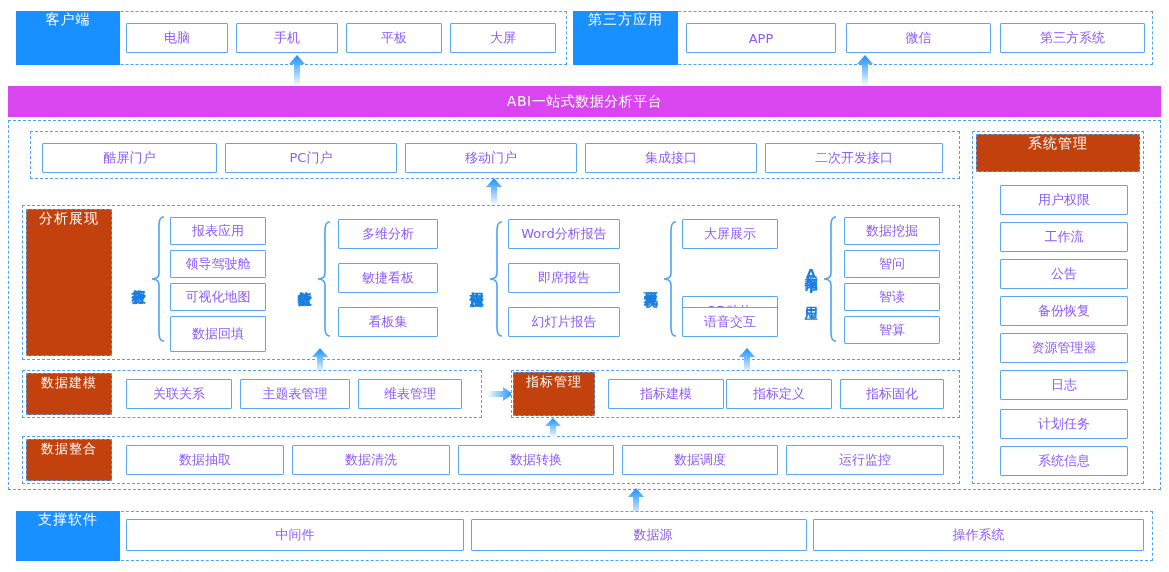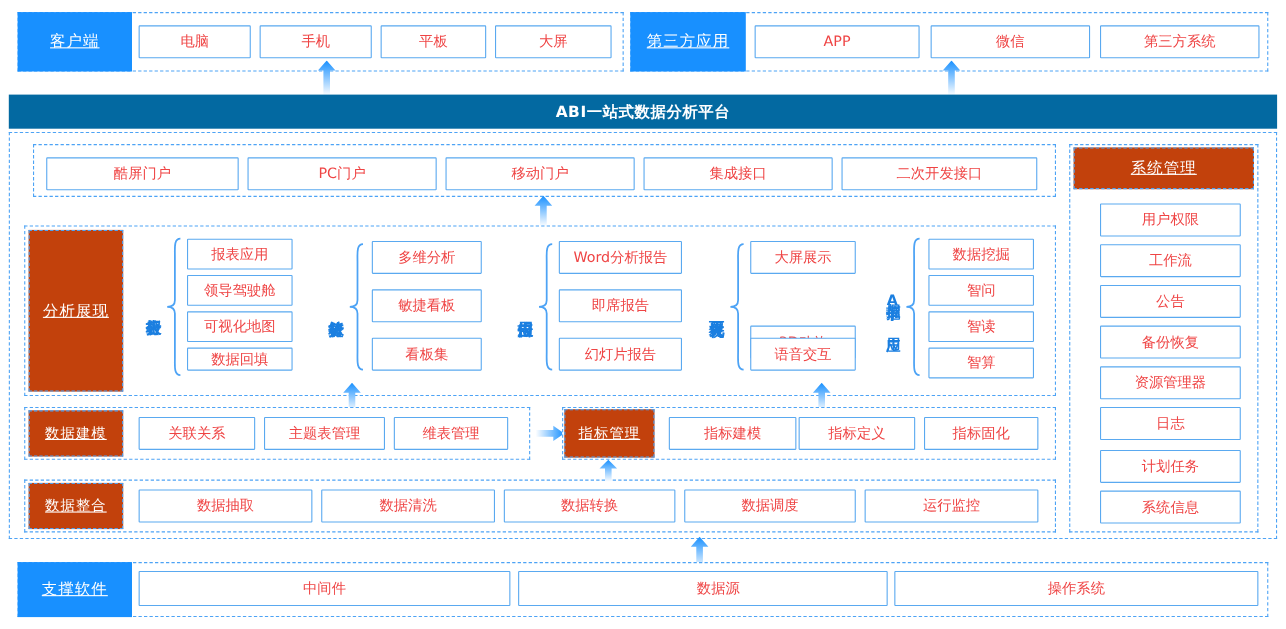--- a/index.html
+++ b/index.html
@@ -10,37 +10,37 @@
   }
   .abs{position:absolute;box-sizing:border-box;}
 
   
   .dashed{
     border:1px dashed #4da3f5;
     background:#fff;
   }
   
   .badge{
-    display:flex;align-items:center;justify-content:center;
-    color:#fff;font-size:14px;letter-spacing:1px;text-decoration:underline;
+    display:flex;justify-content:center;
+    color:#fff;font-size:14px;letter-spacing:1px;
   }
   .badge-strong{background:#1890ff;}
   .badge-light{background:#c2410c;border:1px dashed #4da3f5;}
 
   
   .box{
     display:flex;align-items:center;justify-content:center;
-    border:1px solid #5aa9f0;background:#fff;color:#ef4444;
+    border:1px solid #5aa9f0;background:#fff;color:#8b5cf6;
     font-size:13px;border-radius:1px;
   }
 
   
   .titlebar{
-    background:#0369a1;color:#fff;display:flex;align-items:center;
-    justify-content:center;font-size:14px;font-weight:bold;letter-spacing:.5px;
+    background:#d946ef;color:#fff;display:flex;align-items:center;
+    justify-content:center;font-size:14px;font-weight:normal;letter-spacing:.5px;
   }
 
   
   .vlabel{
     writing-mode:vertical-rl;text-orientation:upright;
     color:#1b7fe0;font-weight:bold;font-size:14px;
     display:flex;align-items:center;justify-content:center;
     line-height:1.02;letter-spacing:0px;
   }
 
@@ -145,21 +145,21 @@
 </div>
 <div class="abs box" style="left:170px;top:217px;width:96px;height:28px;">
   <span>报表应用</span>
 </div>
 <div class="abs box" style="left:170px;top:250px;width:96px;height:28px;">
   <span>领导驾驶舱</span>
 </div>
 <div class="abs box" style="left:170px;top:283px;width:96px;height:28px;">
   <span>可视化地图</span>
 </div>
-<div class="abs box" style="left:170px;top:316px;width:96px;height:21px;">
+<div class="abs box" style="left:170px;top:316px;width:96px;height:36px;">
   <span>数据回填</span>
 </div>
 
 <div class="abs vlabel" style="left:294px;top:232px;width:22px;height:98px;">
   <span>敏捷分析</span>
 </div>
 <div class="abs" style="left:316px;top:220px;width:16px;height:118px;">
   <svg width="16" height="118" viewBox="0 0 16 118" fill="none" stroke="#4da3f5" stroke-width="1.6">
     <path d="M14 2 C8 2 9 10 9 18 L9 53 C9 58 6 59 2 59 C6 59 9 60 9 65 L9 100 C9 108 8 116 14 116"></path>
   </svg>

